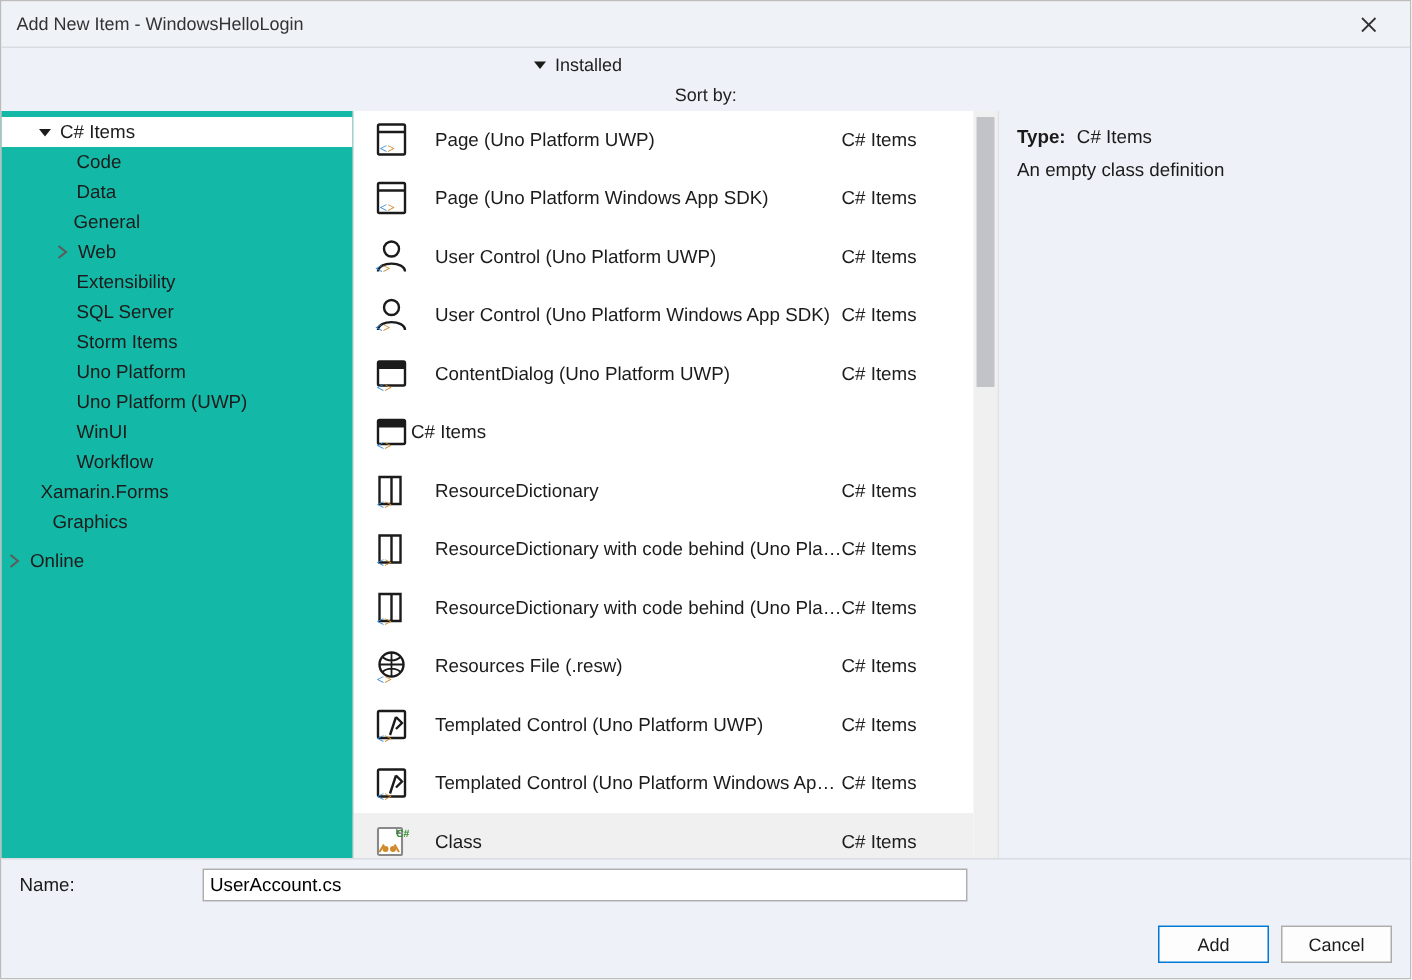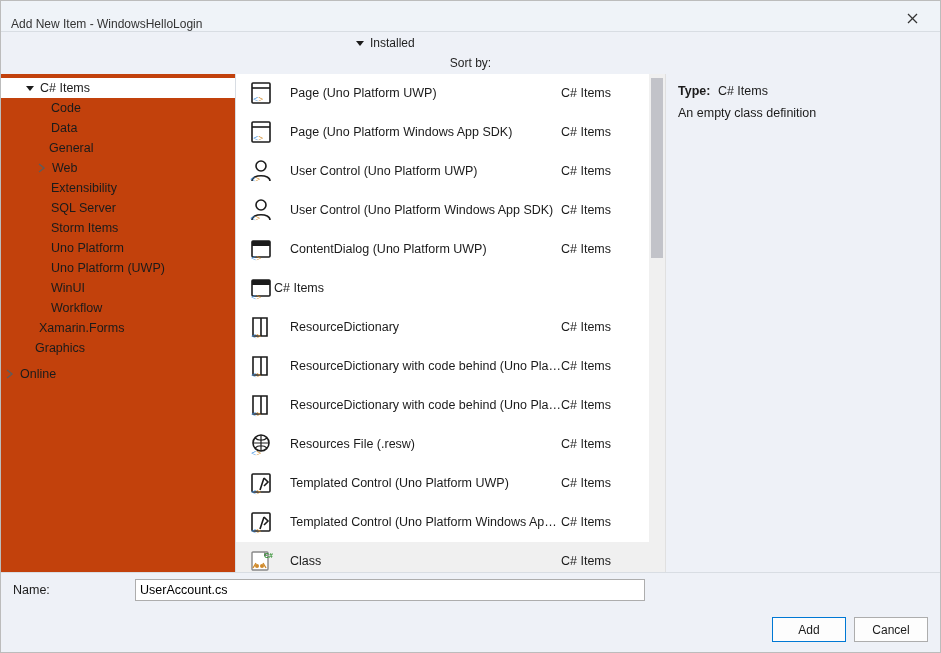--- a/index.html
+++ b/index.html
@@ -17,21 +17,21 @@
     width: 939px;
     height: 651px;
     border: 1px solid #bcbcbc;
     display: flex;
     flex-direction: column;
     background: #fff;
   }
   .titlebar {
     height: 30px;
     display: flex;
-    align-items: flex-end;
+    align-items: center;
     padding: 0 8px 0 10px;
     background: #eff3f8;
     border-bottom: 1px solid #d8dde3;
   }
   .titlebar .title {
     flex: 1;
     font-size: 12px;
     color: #333;
   }
   .titlebar .close {
@@ -113,21 +113,21 @@
     height: 20px;
     display:flex;
     align-items:center;
     justify-content:center;
     border-left:1px solid #e4e4e4;
   }
   .body {
     flex: 1;
     display: flex;
     min-height: 0;
-    background: #c2410c;
+    background: #14b8a6;
   }
   .sidebar {
     width: 234px;
     border-right: 1px solid #d8dde3;
     padding: 4px 0;
     overflow: auto;
   }
   .tree-item {
     display: flex;
     align-items: center;
@@ -446,21 +446,21 @@
           </div>
           <div class="tree-item" style="padding-left: 50px;">
             <span>Uno Platform (UWP)</span>
           </div>
           <div class="tree-item" style="padding-left: 50px;">
             <span>WinUI</span>
           </div>
           <div class="tree-item" style="padding-left: 50px;">
             <span>Workflow</span>
           </div>
-          <div class="tree-item" style="padding-left: 38px; text-align: center;">
+          <div class="tree-item" style="padding-left: 26px; text-align: center;">
             <span>Xamarin.Forms</span>
           </div>
         </div>
       <div class="tree-item" style="padding-left:34px">
         <span>Graphics</span>
       </div>
       <div class="tree-item" style="padding-left:4px;margin-top:6px">
         <span class="tree-caret">
           <svg width="9" height="10">
               <use href="#ic-caret-right"></use>

